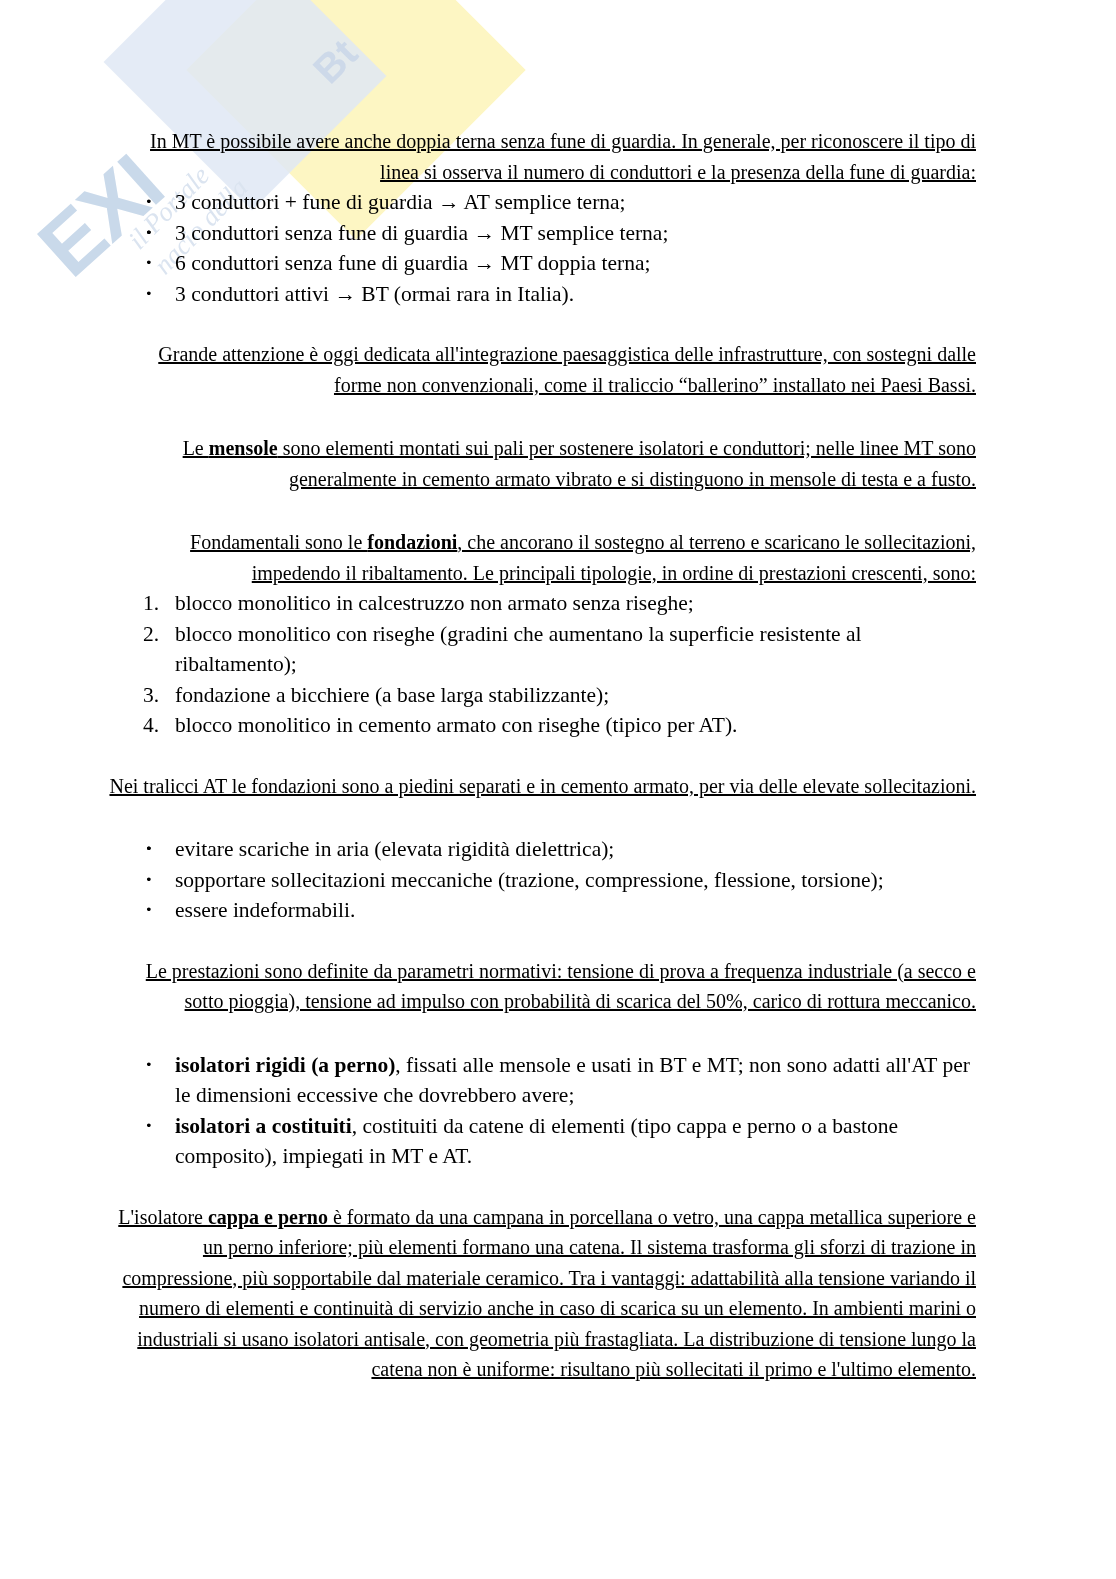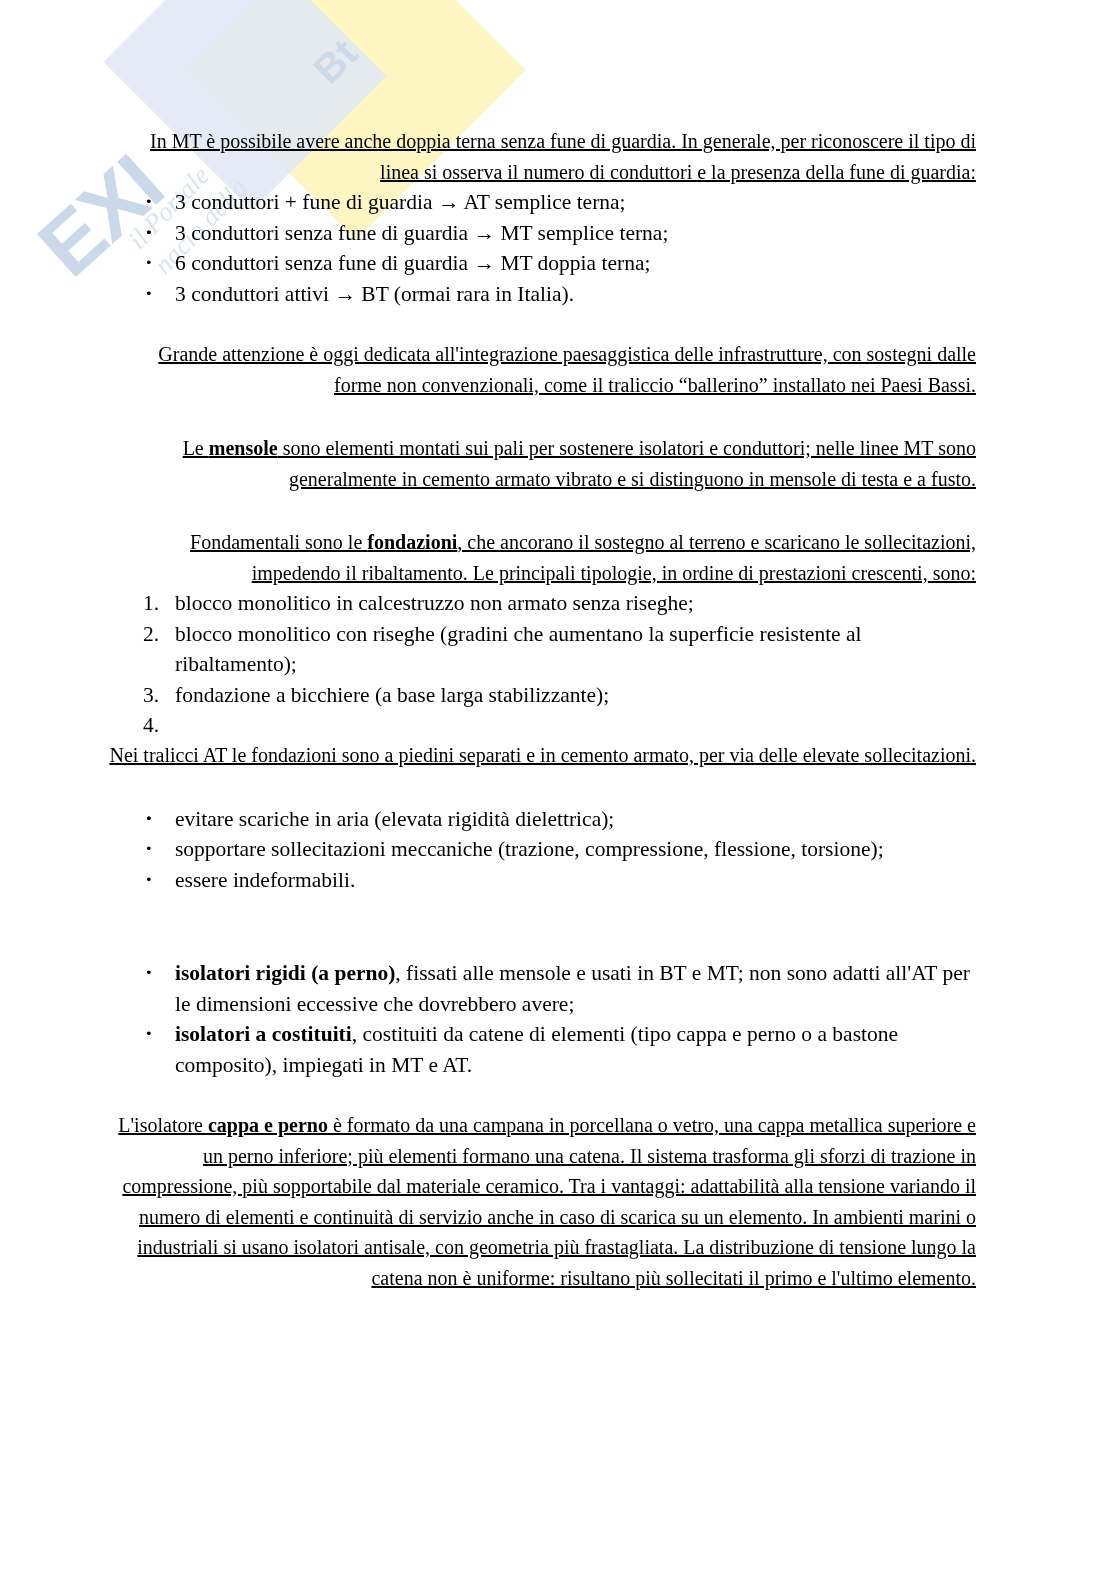--- a/index.html
+++ b/index.html
@@ -175,39 +175,40 @@
     <p class="para"><span>Le </span><b>mensole</b><span> sono elementi montati sui pali per sostenere isolatori e conduttori; nelle linee MT sono generalmente in cemento armato vibrato e si distinguono in mensole di testa e a fusto.</span></p>
 
     <div class="gap-l"></div>
 
     <p class="para"><span>Fondamentali sono le </span><b>fondazioni</b><span>, che ancorano il sostegno al terreno e scaricano le sollecitazioni, impedendo il ribaltamento. Le principali tipologie, in ordine di prestazioni crescenti, sono:</span></p>
 
     <ol class="doc-list">
       <li><span class="marker">1.</span><span>blocco monolitico in calcestruzzo non armato senza riseghe;</span></li>
       <li><span class="marker">2.</span><span>blocco monolitico con riseghe (gradini che aumentano la superficie resistente al ribaltamento);</span></li>
       <li><span class="marker">3.</span><span>fondazione a bicchiere (a base larga stabilizzante);</span></li>
-      <li><span class="marker">4.</span></li>
+      <li><span class="marker">4.</span><span>blocco monolitico in cemento armato con riseghe (tipico per AT).</span></li>
     </ol>
 
     <div class="gap-m"></div>
 
     <p class="para">Nei tralicci AT le fondazioni sono a piedini separati e in cemento armato, per via delle elevate sollecitazioni.</p>
 
     <div class="gap-l"></div>
 
 
     <ul class="doc-list">
       <li><span class="marker">•</span></li>
       <li><span class="marker">•</span><span>evitare scariche in aria (elevata rigidità dielettrica);</span></li>
       <li><span class="marker">•</span><span>sopportare sollecitazioni meccaniche (trazione, compressione, flessione, torsione);</span></li>
       <li><span class="marker">•</span><span>essere indeformabili.</span></li>
     </ul>
 
     <div class="gap-m"></div>
 
+    <p class="para">Le prestazioni sono definite da parametri normativi: tensione di prova a frequenza industriale (a secco e sotto pioggia), tensione ad impulso con probabilità di scarica del 50%, carico di rottura meccanico.</p>
 
     <div class="gap-l"></div>
 
 
     <ul class="doc-list">
       <li><span class="marker">•</span><b>isolatori rigidi (a perno)</b><span>, fissati alle mensole e usati in BT e MT; non sono adatti all'AT per le dimensioni eccessive che dovrebbero avere;</span></li>
       <li><span class="marker">•</span><b>isolatori a costituiti</b><span>, costituiti da catene di elementi (tipo cappa e perno o a bastone composito), impiegati in MT e AT.</span></li>
     </ul>
 
     <div class="gap-m"></div>

